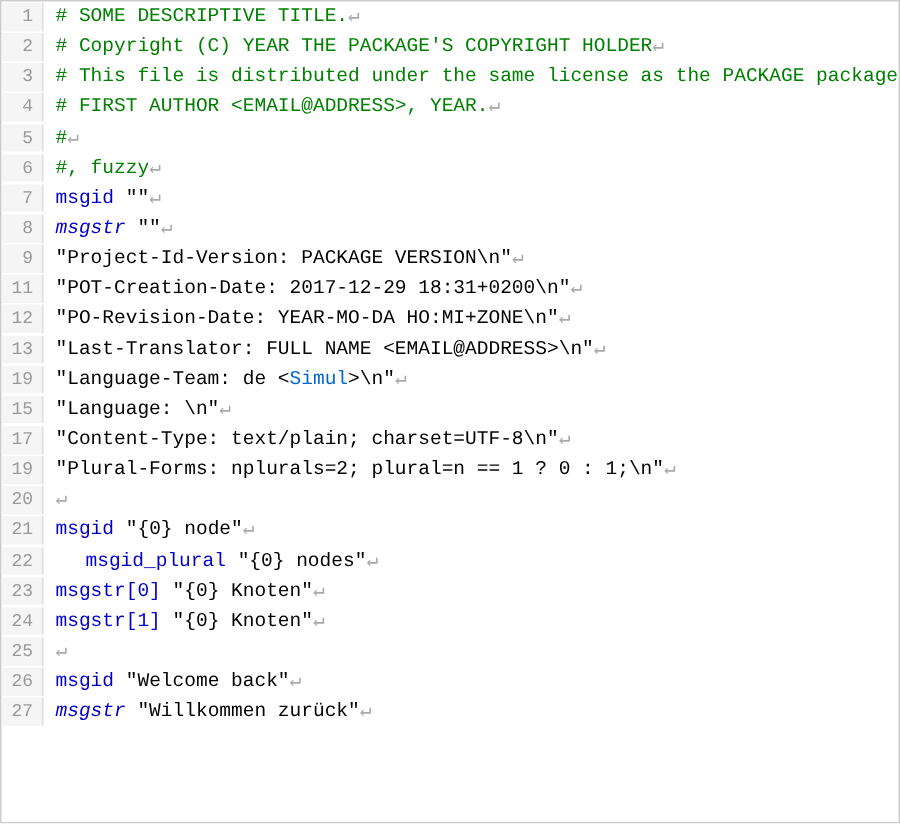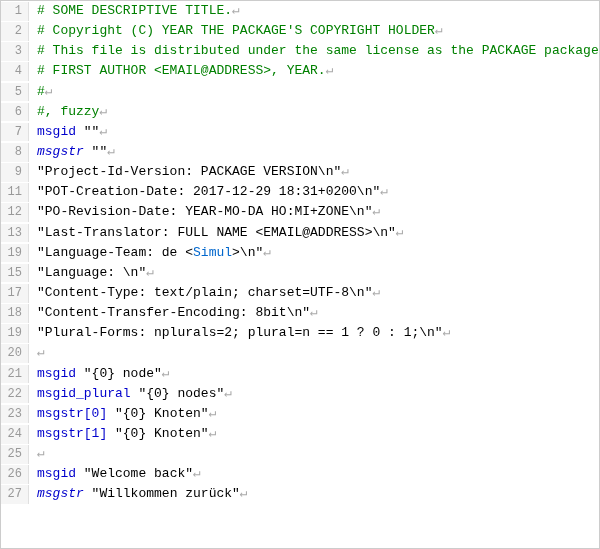--- a/index.html
+++ b/index.html
@@ -49,21 +49,21 @@
       line-height: 1.55;
       flex: 1;
     }
 
     .comment { color: #008000; }
     .pilcrow { color: #aaaaaa; }
     .link-text { color: #0066cc; }
 
     .line-content .kw-msgid { color: #0000cc; }
     .line-content .kw-msgstr { color: #0000cc; font-style: italic; }
-    .line-content .kw-plural { color: #0000cc; }
+    .line-content .kw-plural { color: #0000cc; margin-left: 20px; }
     .line-content .kw-idx { color: #0000cc; text-align: center; }
   </style>
 </head>
 <body>
 
 <div class="code-container">
   <div id="code-lines">
       <div class="code-row">
         <div class="line-num">1</div>
         <div class="line-content"><span class="comment"># SOME DESCRIPTIVE TITLE.</span><span class="pilcrow">↵</span></div>
@@ -118,24 +118,20 @@
       </div>
       <div class="code-row">
         <div class="line-num">15</div>
         <div class="line-content"><span>"Language: \n"</span><span class="pilcrow">↵</span></div>
       </div>
       <div class="code-row">
         <div class="line-num">17</div>
         <div class="line-content"><span>"Content-Type: text/plain; charset=UTF-8\n"</span><span class="pilcrow">↵</span></div>
       </div>
       <div class="code-row">
-        <div class="line-num">18</div>
-        <div class="line-content"><span>"Content-Transfer-Encoding: 8bit\n"</span><span class="pilcrow">↵</span></div>
-      </div>
-      <div class="code-row">
         <div class="line-num">19</div>
         <div class="line-content"><span>"Plural-Forms: nplurals=2; plural=n == 1 ? 0 : 1;\n"</span><span class="pilcrow">↵</span></div>
       </div>
       <div class="code-row">
         <div class="line-num">20</div>
         <div class="line-content"><span class="pilcrow">↵</span></div>
       </div>
       <div class="code-row">
         <div class="line-num">21</div>
         <div class="line-content"><span class="kw-msgid">msgid</span><span> "{0} node"</span><span class="pilcrow">↵</span></div>

